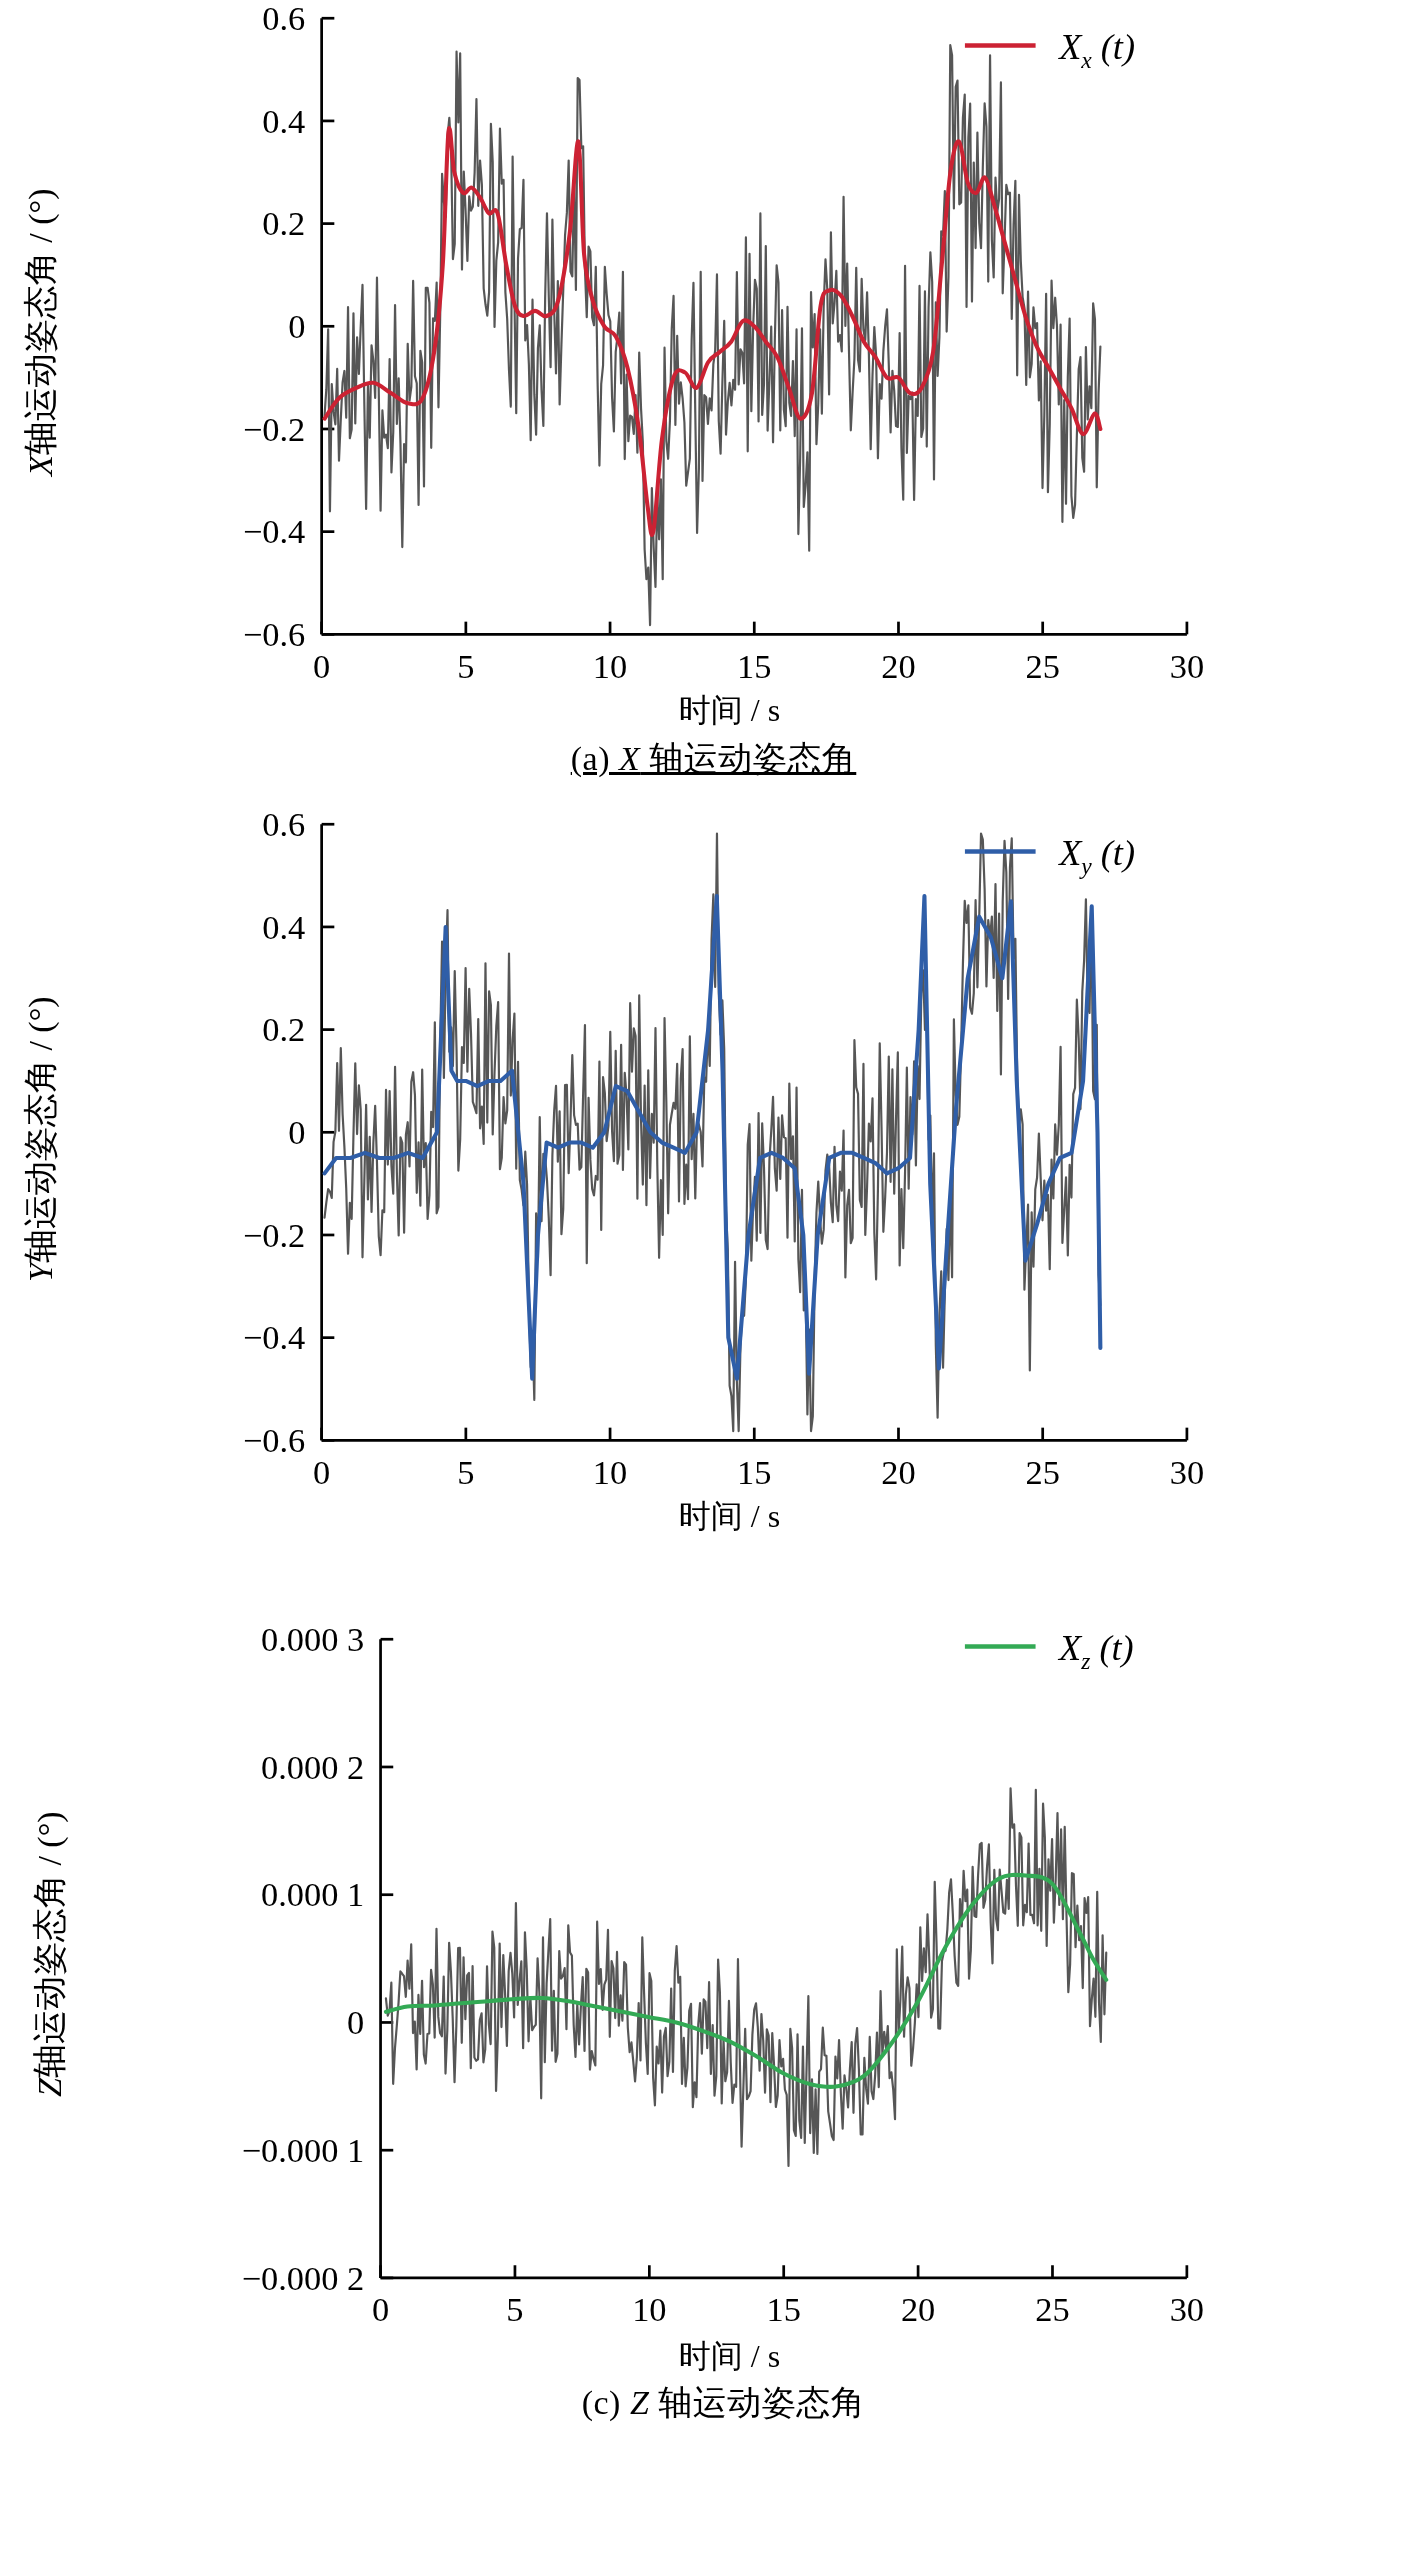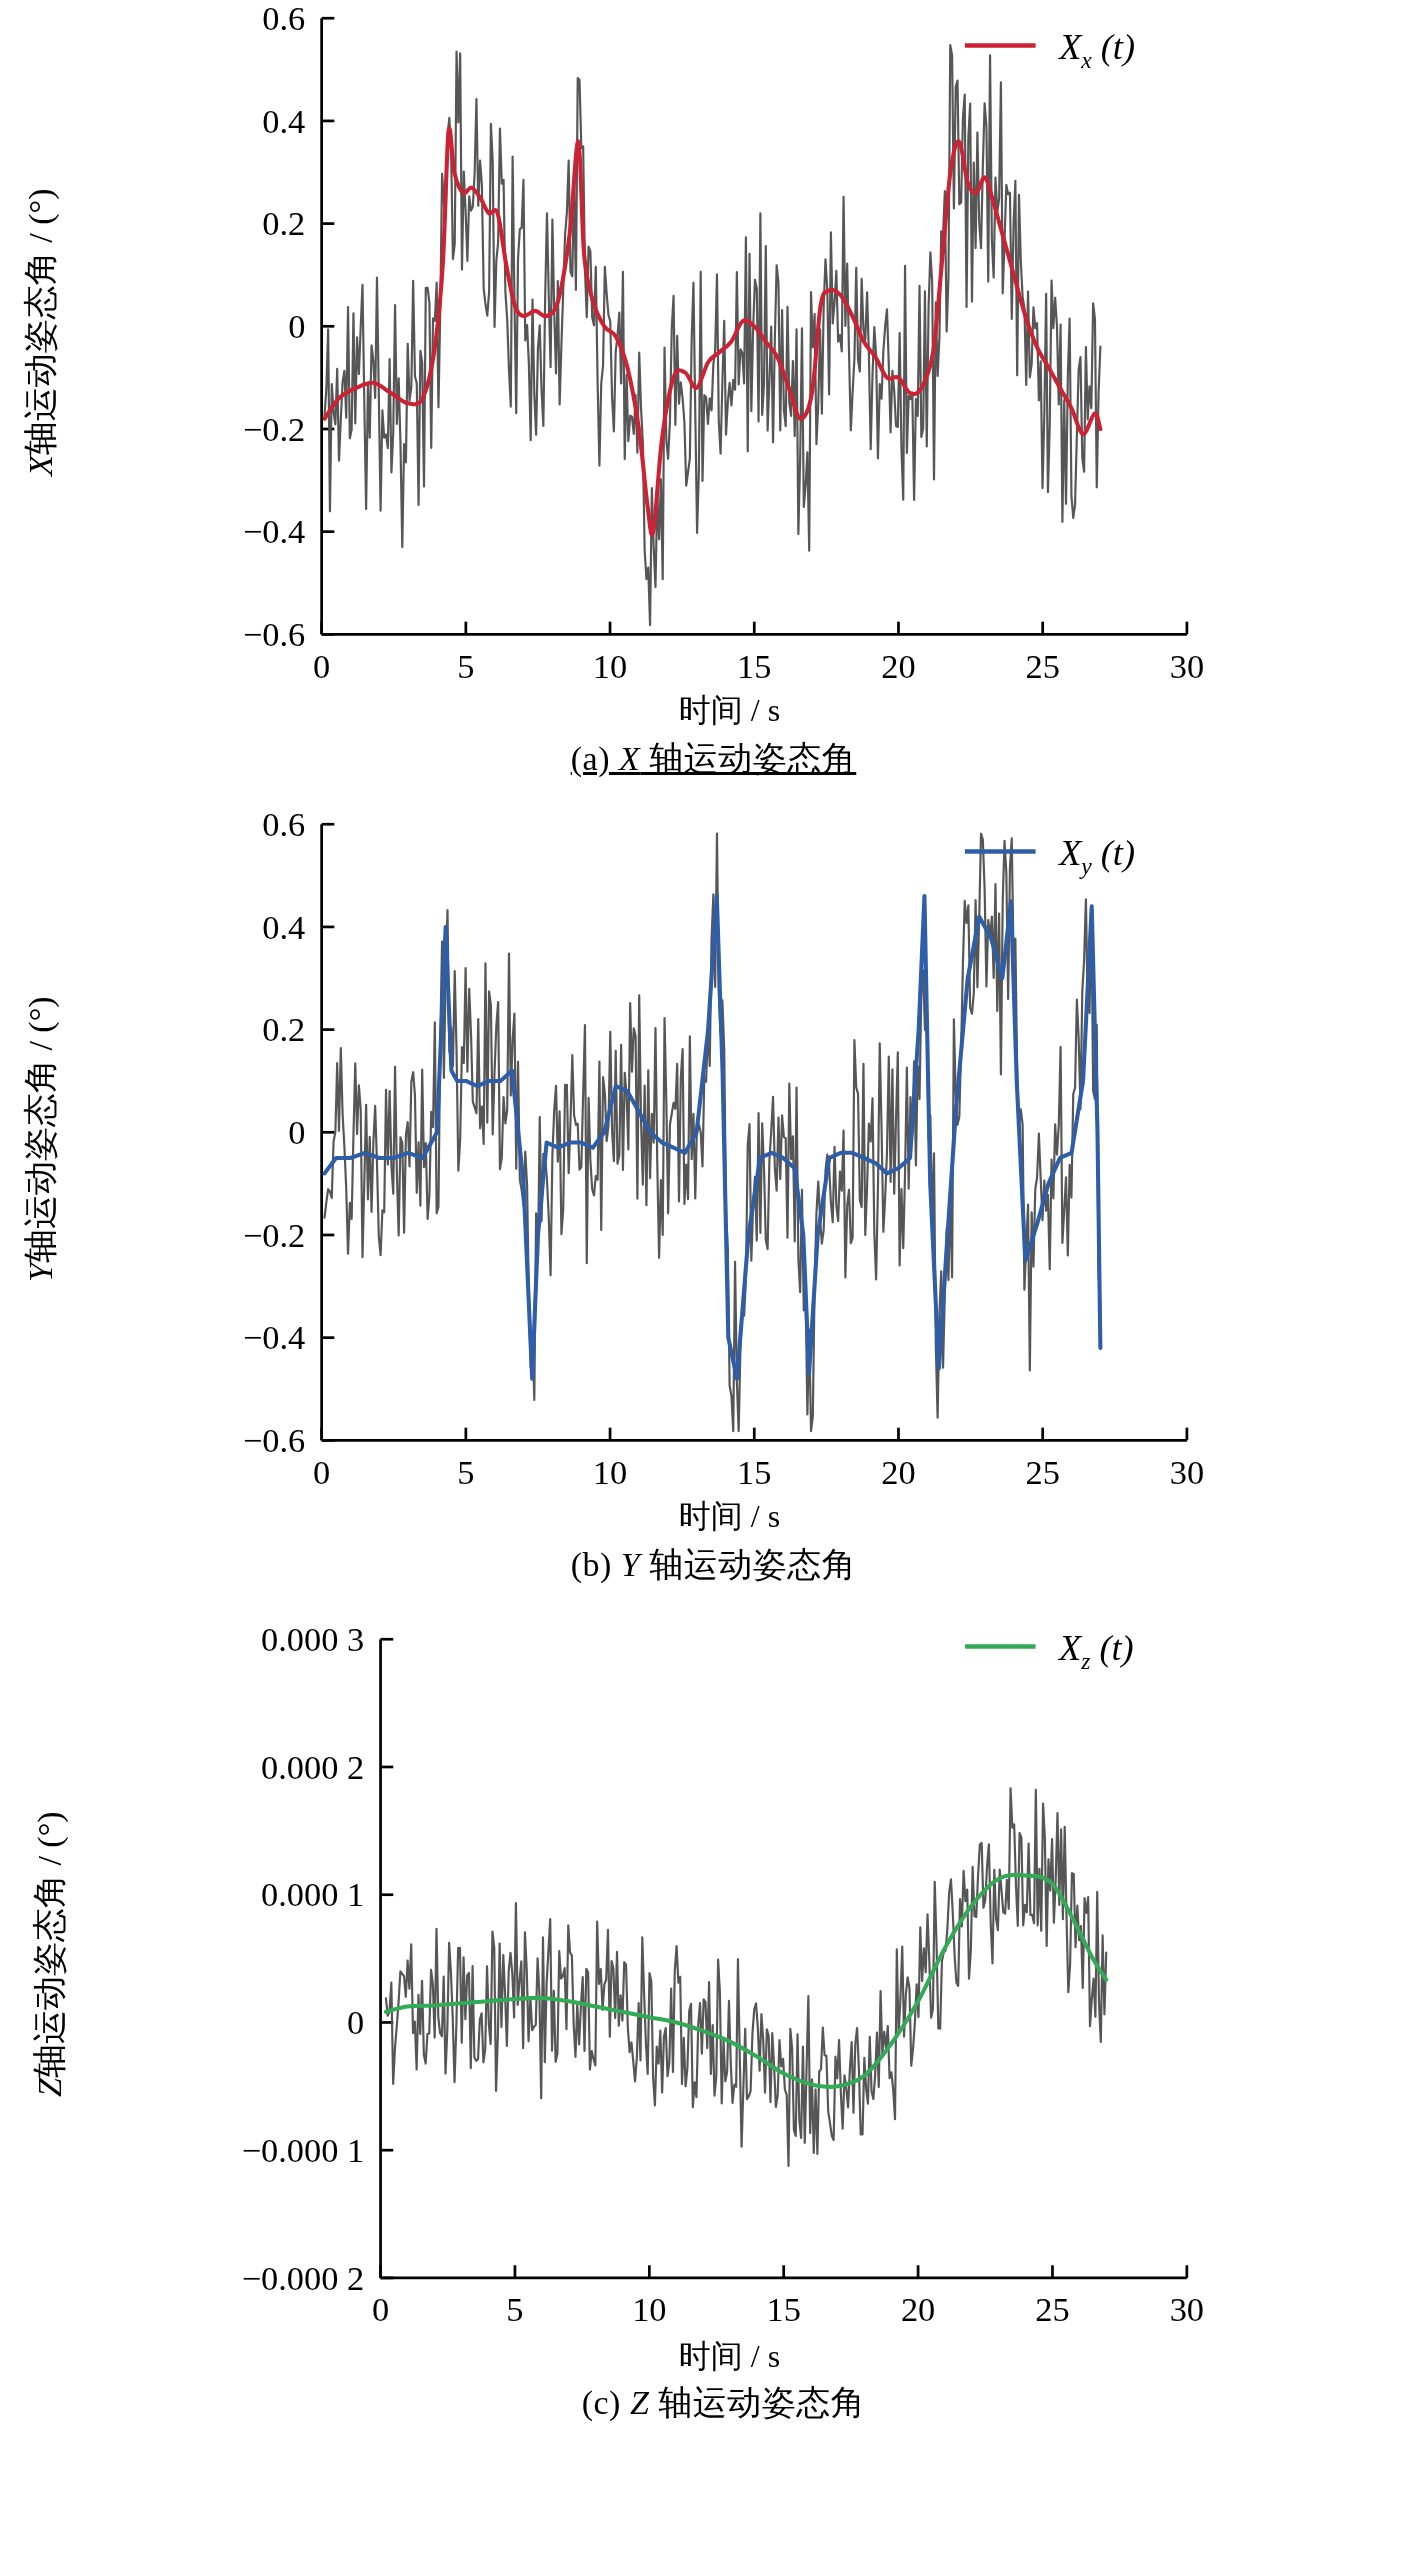--- a/index.html
+++ b/index.html
@@ -152,23 +152,20 @@
           <path d="M358.18,405.33 L370.92,388.33 L386.83,388.33 L402.75,382.67 L418.67,388.33 L434.58,388.33 L450.50,382.67 L466.42,388.33 L482.33,360.00 L491.88,133.33 L498.25,292.00 L504.62,303.33 L514.17,303.33 L526.90,309.00 L539.63,303.33 L552.37,303.33 L565.10,292.00 L577.83,416.67 L587.38,632.00 L593.75,473.33 L603.30,371.33 L616.03,377.00 L628.77,371.33 L641.50,371.33 L654.23,377.00 L666.97,360.00 L679.70,309.00 L692.43,314.67 L705.17,337.33 L717.90,360.00 L730.63,371.33 L743.37,377.00 L756.10,382.67 L768.83,360.00 L781.57,246.67 L791.12,99.33 L797.48,292.00 L803.85,586.67 L813.40,632.00 L826.13,473.33 L838.87,388.33 L851.60,382.67 L864.33,388.33 L877.07,399.67 L886.62,473.33 L892.98,626.33 L902.53,473.33 L915.27,388.33 L928.00,382.67 L940.73,382.67 L953.47,388.33 L966.20,394.00 L978.93,405.33 L991.67,399.67 L1004.40,388.33 L1013.95,246.67 L1020.32,99.33 L1026.68,416.67 L1036.23,620.67 L1045.78,473.33 L1055.33,331.67 L1068.07,190.00 L1080.80,122.00 L1093.53,144.67 L1106.27,190.00 L1115.82,105.00 L1122.18,303.33 L1131.73,501.67 L1144.47,462.00 L1157.20,416.67 L1169.93,388.33 L1182.67,382.67 L1195.40,303.33 L1204.95,110.67 L1211.32,360.00 L1214.50,598.00" fill="none" stroke="#2f5ea8" stroke-width="4.5" stroke-linejoin="round" stroke-linecap="round"></path>
           <g>
             <line x1="1065" y1="50" x2="1143" y2="50" stroke="#2f5ea8" stroke-width="5"></line>
             <text x="1169" y="65" font-size="40" font-family="&quot;Liberation Serif&quot;, serif" fill="#000"><tspan font-style="italic">X</tspan><tspan font-style="italic" font-size="26" dy="10">y</tspan><tspan dy="-10"> </tspan><tspan font-style="italic">(t)</tspan></text>
           </g>
         </svg>
       <div class="xlabel" style="top:689px;">
         <span>时间 / s</span>
       </div>
     </div>
-    <div class="panel-caption" style="margin-top:20px;">
-      <span>(b) <i>Y</i> 轴运动姿态角</span>
-    </div>
   </div>
 
   <div class="panel" style="height:852px;">
     <div class="plot-wrap" style="height:761px;">
       <div class="ylabel" style="left:-131px; top:290px; width:362px; height:54px;">
         <span><i>Z</i>轴运动姿态角 / (°)</span>
       </div>
       <svg id="svg-c" width="1427" height="761" viewBox="0 0 1575 840">
           <line x1="420" y1="40" x2="420" y2="745" stroke="#000" stroke-width="3"></line>
           <line x1="420" y1="745" x2="1310" y2="745" stroke="#000" stroke-width="3"></line>

